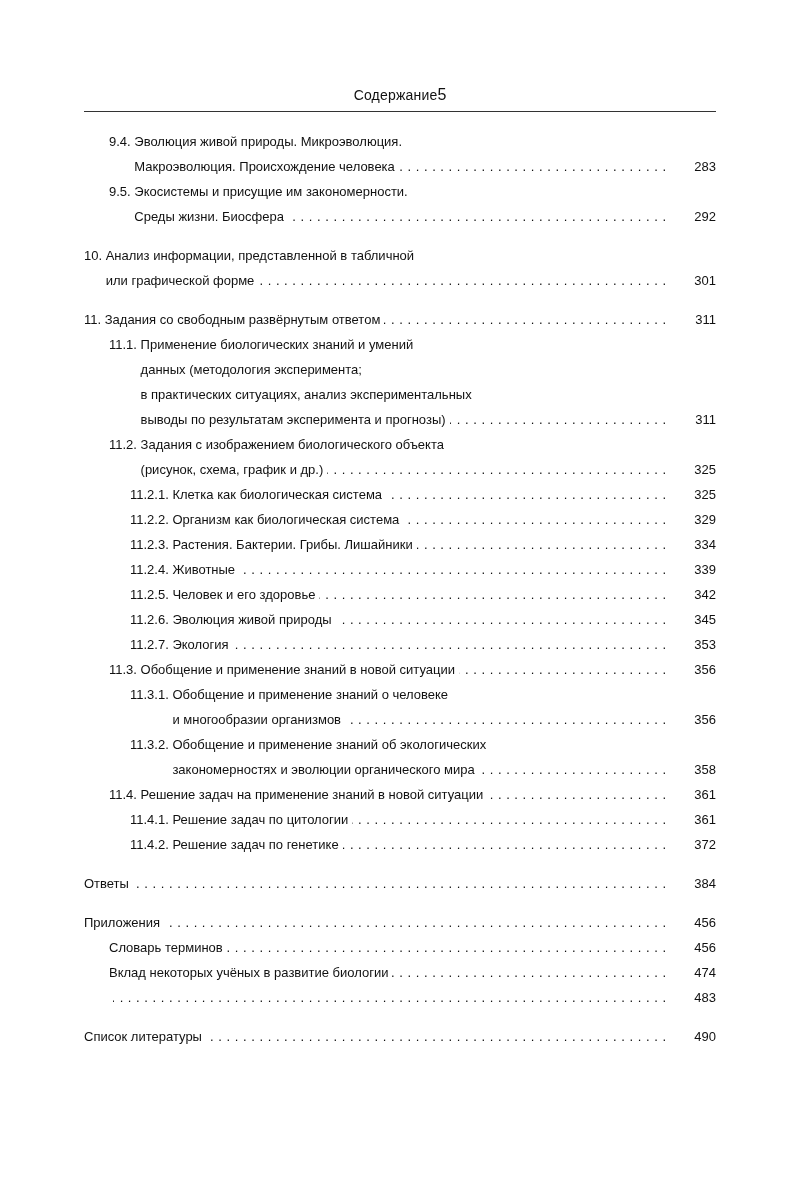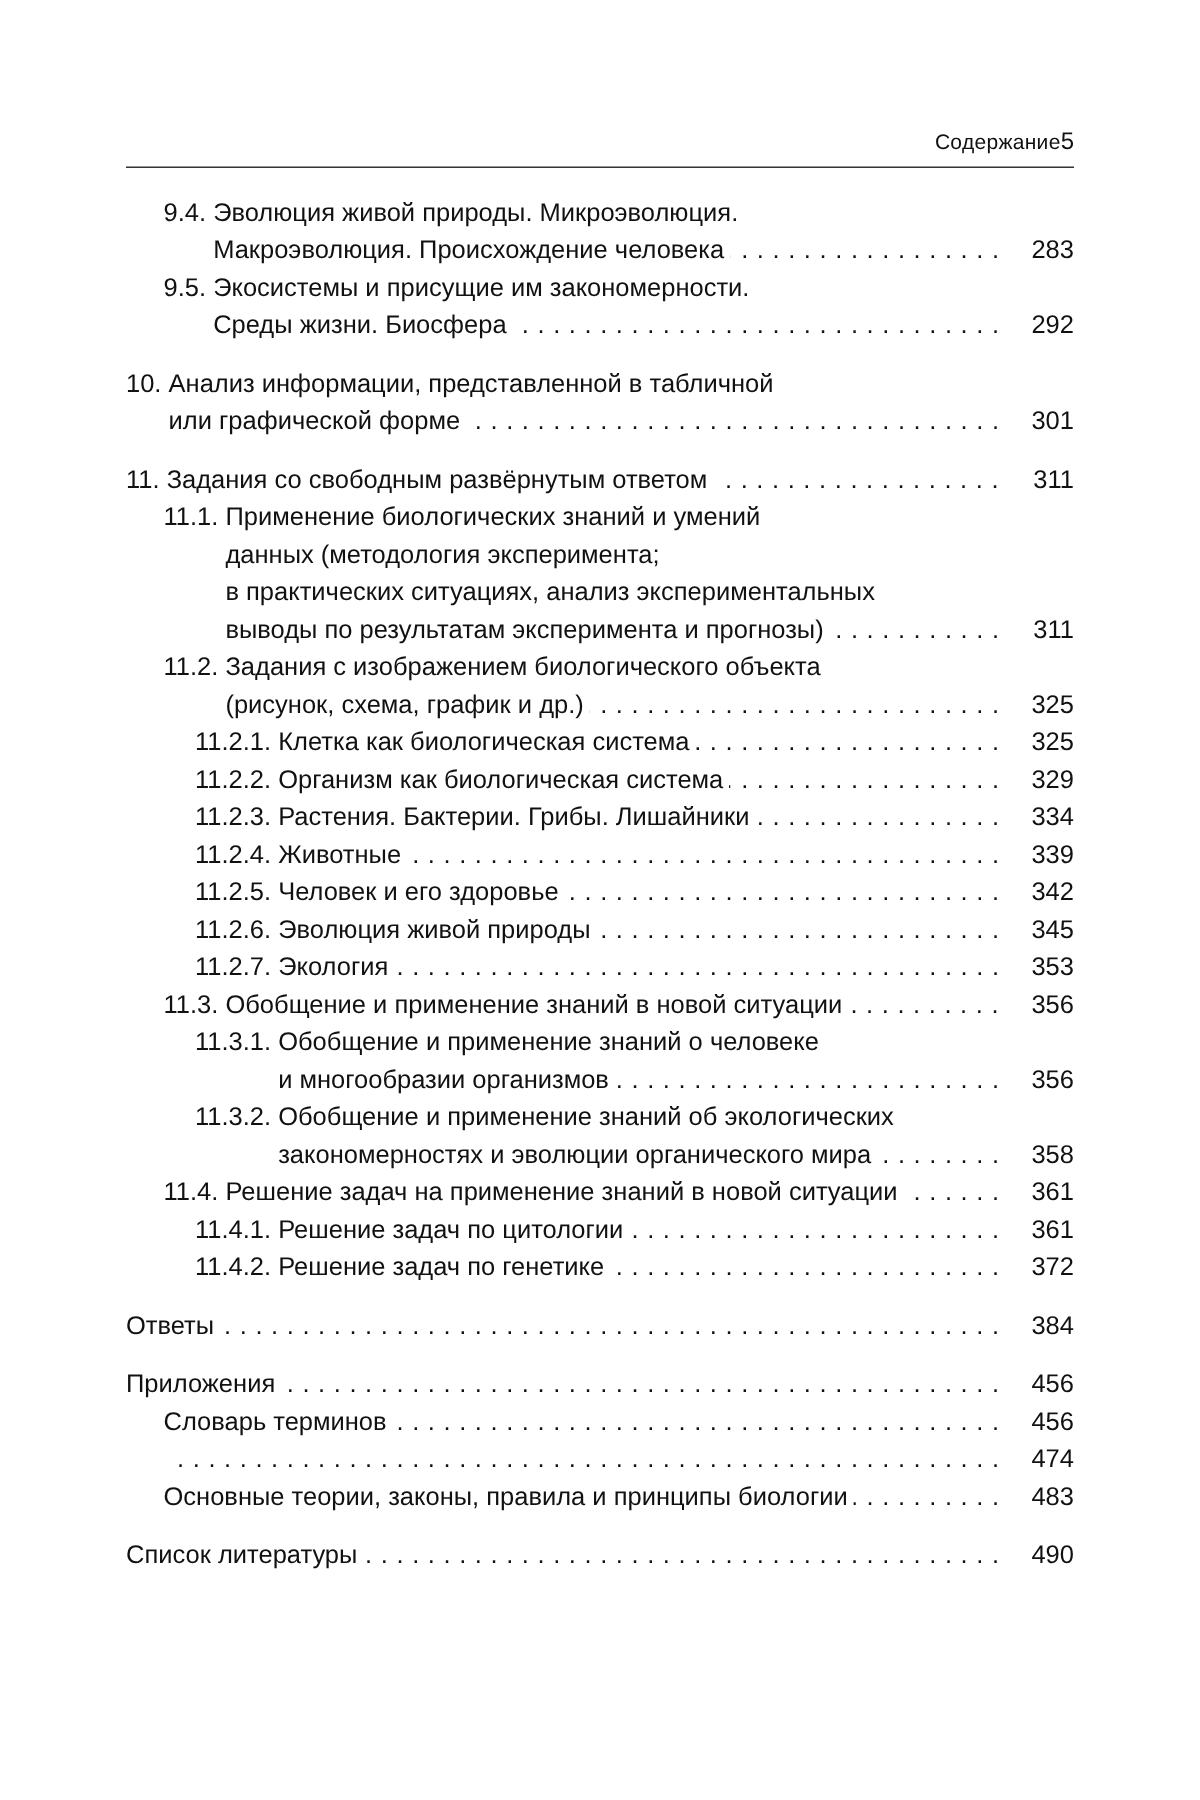--- a/index.html
+++ b/index.html
@@ -13,37 +13,37 @@
     height: 1200px;
     background: #ffffff;
     color: #111111;
     font-family: "Liberation Sans", "DejaVu Sans", sans-serif;
     box-sizing: border-box;
     padding: 86px 84px 0 84px;
     overflow: hidden;
   }
   .header {
     display: flex;
-    justify-content: flex-end;
+    justify-content: center;
     align-items: baseline;
   }
   .running-title {
     font-size: 14px;
     letter-spacing: 0.2px;
   }
   .page-number-top {
     font-size: 16px;
   }
   .rule {
     border-bottom: 1.5px solid #333333;
     margin-top: 7px;
   }
   .toc {
     margin-top: 17px;
-    font-size: 17px;
+    font-size: 13px;
     line-height: 25px;
   }
   .entry { }
   .entry.gap { margin-top: 14px; }
   .entry.level-0 { padding-left: 0; }
   .entry.level-1 { padding-left: 25px; }
   .entry.level-2 { padding-left: 46px; }
   .entry.bold .num,
   .entry.bold .txt { font-weight: 400; }
   .line {
@@ -283,27 +283,27 @@
       </div>
       <div class="entry level-1">
         <div class="line">
           <span class="txt">Словарь терминов</span>
           <span class="dots">. . . . . . . . . . . . . . . . . . . . . . . . . . . . . . . . . . . . . . . . . . . . . . . . . . . . . . . . . . . . . . . . . . . . . . . . . . . . . . . . . . . . . . . . . . </span>
           <span class="pg">456</span>
         </div>
       </div>
       <div class="entry level-1">
         <div class="line">
+          <span class="txt">Вклад некоторых учёных в развитие биологии</span>
           <span class="dots">. . . . . . . . . . . . . . . . . . . . . . . . . . . . . . . . . . . . . . . . . . . . . . . . . . . . . . . . . . . . . . . . . . . . . . . . . . . . . . . . . . . . . . . . . . </span>
           <span class="pg">474</span>
         </div>
       </div>
       <div class="entry level-1">
         <div class="line">
-          <span class="txt">Основные теории, законы, правила и принципы биологии</span>
           <span class="dots">. . . . . . . . . . . . . . . . . . . . . . . . . . . . . . . . . . . . . . . . . . . . . . . . . . . . . . . . . . . . . . . . . . . . . . . . . . . . . . . . . . . . . . . . . . </span>
           <span class="pg">483</span>
         </div>
       </div>
       <div class="entry level-0 bold gap">
         <div class="line">
           <span class="txt">Список литературы</span>
           <span class="dots">. . . . . . . . . . . . . . . . . . . . . . . . . . . . . . . . . . . . . . . . . . . . . . . . . . . . . . . . . . . . . . . . . . . . . . . . . . . . . . . . . . . . . . . . . . </span>
           <span class="pg">490</span>
         </div>

